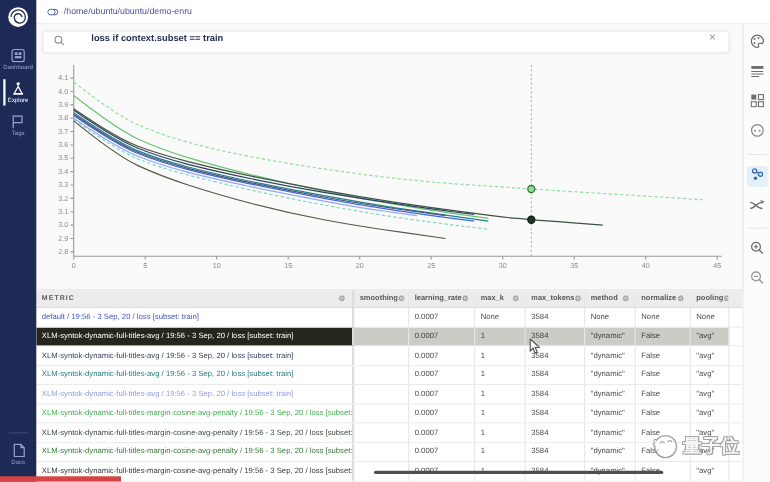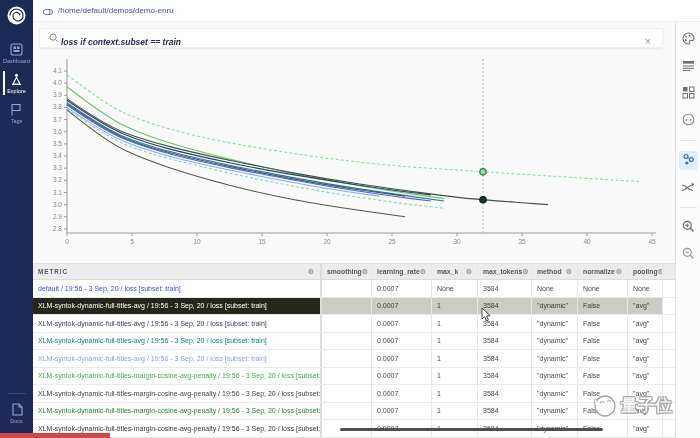--- a/index.html
+++ b/index.html
@@ -32,21 +32,21 @@
   
   .rail { width:25px; border-left:1px solid #e4e4e4; background:#fcfcfc; display:flex; flex-direction:column;
           align-items:center; padding-top:8px; flex-shrink:0; }
   .rail-btn { width:19px; height:19px; display:flex; align-items:center; justify-content:center; margin-bottom:8px;
               border-radius:3px; cursor:pointer; }
   .rail-btn.active { background:#e3f0fa; }
   .rail-divider { width:17px; height:1px; background:#e6e6e6; margin:2px 0 10px; }
 
   
   .querybar { margin:6px 12px 0 6px; height:20px; background:#fff; border:1px solid #f0f0f0; border-radius:2px;
-              box-shadow:0 1px 2px rgba(0,0,0,.07); display:flex; align-items:flex-end; gap:2px; padding:0 9px; flex-shrink:0;font-style:italic; }
+              box-shadow:0 1px 2px rgba(0,0,0,.07); display:flex; align-items:flex-start; gap:24px; padding:0 9px; flex-shrink:0; }
   .query-text { flex:1; font-size:8.5px; font-weight:bold; color:#242e52; white-space:nowrap; overflow:hidden; }
   .query-close { color:#9a9a9a; font-size:11px; line-height:1; cursor:pointer; padding:0 2px; }
 
   
   .chart-wrap { height:205px; margin:3px 0 0 4px; position:relative; flex-shrink:0; }
 
   
   .table-wrap { margin-top:7px; background:#fff; position:relative; flex:1; overflow:hidden;
                 border-top:1px solid #e2e2e2; }
   .trow { display:flex; height:17.5px; border-bottom:1px solid #eaeaea; background:#fff; }
@@ -129,21 +129,21 @@
       </div>
   </div>
 
   <div class="main">
     <div class="topbar">
       <span>
         <svg width="10" height="8" viewBox="0 0 12 8">
             <path d="M3.5,1 h2 a3,3 0 0 1 0,6 h-2 a3,3 0 0 1 0,-6 M6.5,1 h2 a3,3 0 0 1 0,6 h-2" fill="none" stroke="#47549a" stroke-width="1"></path>
           </svg>
       </span>
-      <span class="breadcrumb">/home/default/demos/demo-enru</span>
+      <span class="breadcrumb">/home/ubuntu/ubuntu/demo-enru</span>
     </div>
 
     <div class="body-row">
       <div class="center">
 
         <div class="querybar">
           <span>
             <svg width="10" height="10" viewBox="0 0 11 11">
                 <circle cx="4.5" cy="4.5" r="3.4" fill="none" stroke="#8a8a8a" stroke-width="1.1"></circle>
                 <line x1="7.2" y1="7.2" x2="10" y2="10" stroke="#8a8a8a" stroke-width="1.1"></line>

